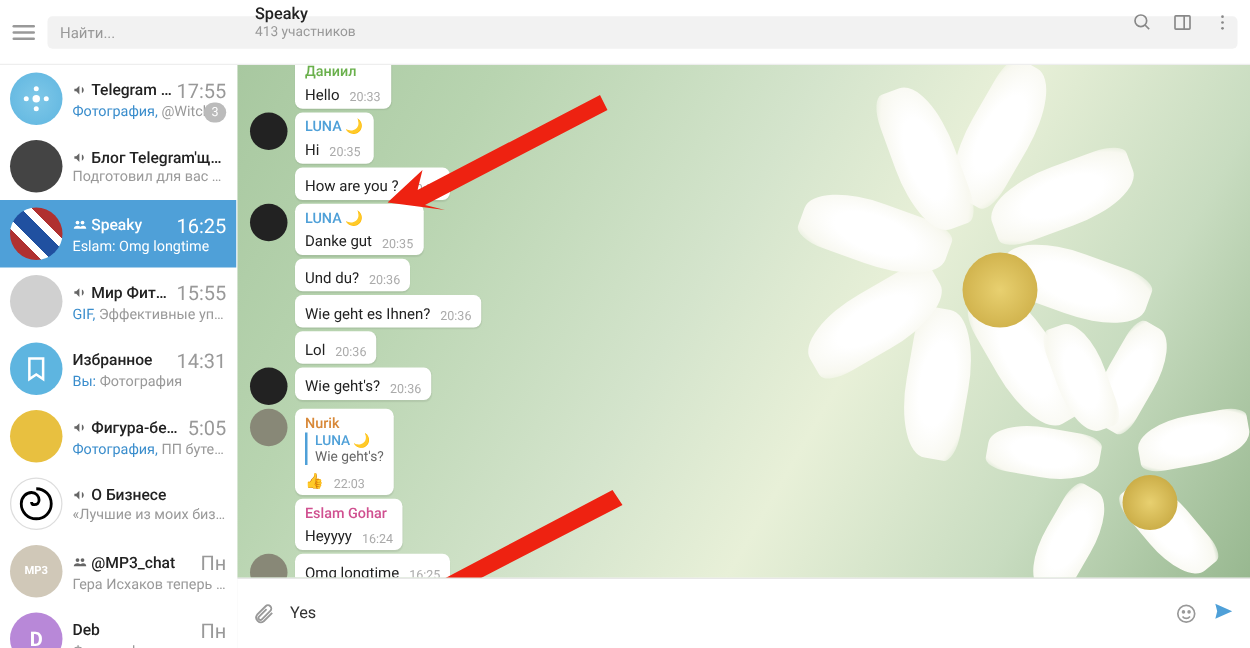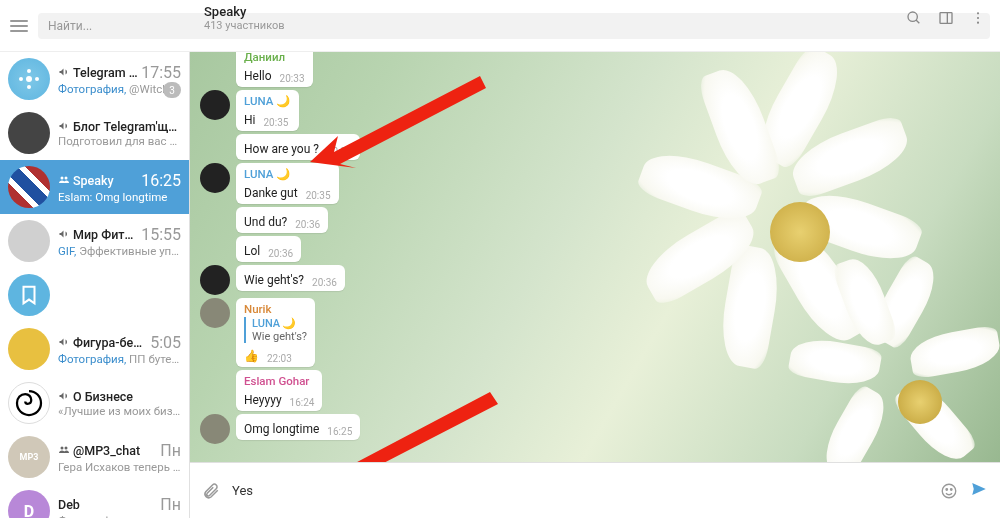--- a/index.html
+++ b/index.html
@@ -173,20 +173,29 @@
             <span class="chat-preview"><span class="chat-prefix">GIF,</span> Эффективные упражне…</span>
           </div>
         </div>
       </div>
       <div class="chat-item">
         <div class="avatar" style="background:#5eb5e0">
           <svg width="22" height="22" viewBox="0 0 24 24" fill="none" stroke="#fff" stroke-width="2.2">
             <path d="M6 3h12v18l-6-4-6 4V3z"></path>
           </svg>
         </div>
+        <div class="chat-text">
+          <div class="chat-top-row">
+            <span class="chat-name">Избранное</span>
+            <span class="chat-time">14:31</span>
+          </div>
+          <div class="chat-preview-row">
+            <span class="chat-preview"><span class="chat-prefix">Вы:</span> Фотография</span>
+          </div>
+        </div>
       </div>
       <div class="chat-item">
         <div class="avatar" style="background:#e8c040;font-size:16px"></div>
         <div class="chat-text">
           <div class="chat-top-row">
             <svg class="type-icon" width="12" height="12" viewBox="0 0 24 24" fill="currentColor">
               <path d="M3 10v4h3l5 5V5L6 10H3zm12-3v10c2-1 3-3 3-5s-1-4-3-5z"></path>
             </svg>
             <span class="chat-name">Фигура-без-Перек…</span>
             <span class="chat-time">5:05</span>
@@ -284,20 +293,24 @@
           <div class="msg-row">
             <div class="msg-avatar" style="background:#222;align-self:flex-start"></div>
             <div class="bubble"><div class="sender-name" style="color:#4fa0d8">LUNA 🌙</div><span class="msg-text">Danke gut</span><span class="msg-time">20:35</span></div>
           </div>
           <div class="msg-row">
             <div class="msg-avatar-spacer"></div>
             <div class="bubble"><span class="msg-text">Und du?</span><span class="msg-time">20:36</span></div>
           </div>
           <div class="msg-row">
             <div class="msg-avatar-spacer"></div>
+            <div class="bubble"><span class="msg-text">Wie geht es Ihnen?</span><span class="msg-time">20:36</span></div>
+          </div>
+          <div class="msg-row">
+            <div class="msg-avatar-spacer"></div>
             <div class="bubble"><span class="msg-text">Lol</span><span class="msg-time">20:36</span></div>
           </div>
           <div class="msg-row">
             <div class="msg-avatar" style="background:#222;align-self:flex-end"></div>
             <div class="bubble"><span class="msg-text">Wie geht's?</span><span class="msg-time">20:36</span></div>
           </div>
           <div class="msg-row">
             <div class="msg-avatar" style="background:#887;align-self:flex-start"></div>
             <div class="bubble"><div class="sender-name" style="color:#d88838">Nurik</div><div class="reply-bar">
                 <div class="reply-name">LUNA 🌙</div>

